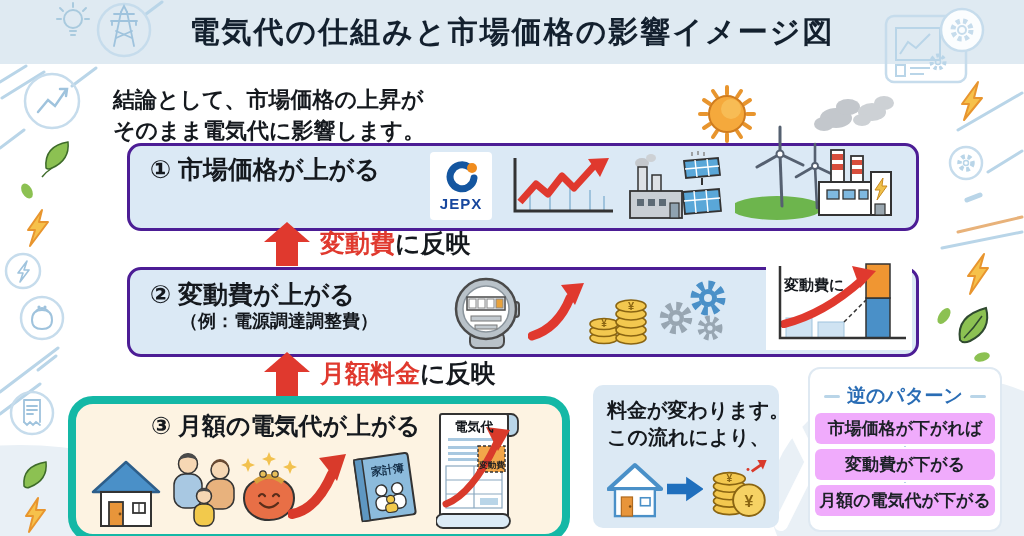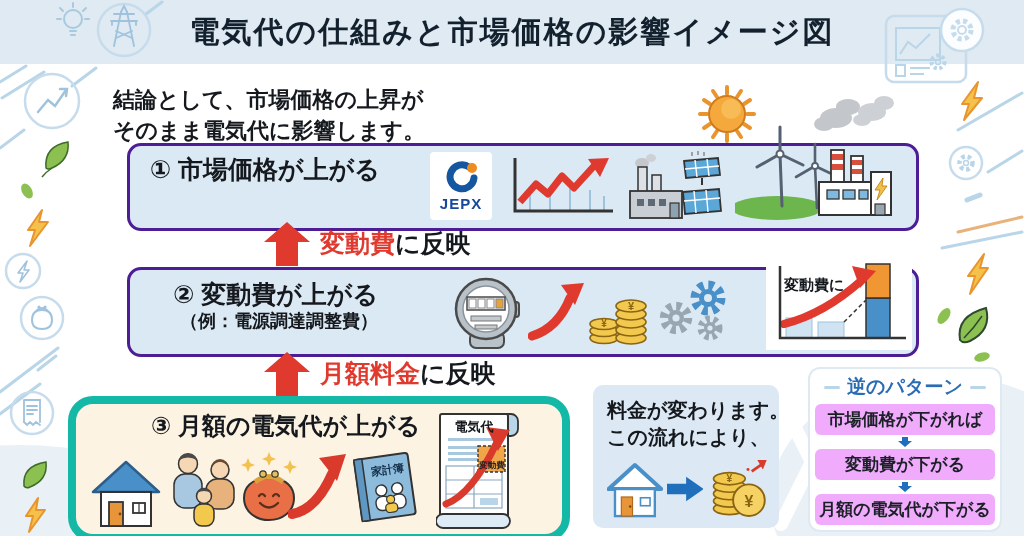--- a/index.html
+++ b/index.html
@@ -17,21 +17,21 @@
   .arrow-label{font-size:25px;font-weight:bold;color:#15191e;white-space:nowrap;}
   .red{color:#e0392e;}
   .jepx-logo{background:#ffffff;border-radius:4px;display:flex;flex-direction:column;align-items:center;justify-content:center;}
   .jepx-text{font-size:15px;font-weight:800;color:#17479e;letter-spacing:1px;line-height:1;margin-top:1px;}
   .orangebox{background:#fdf3e2;border:8px solid #14b8a6;border-radius:25px;}
   .chart-panel{background:#ffffff;}
   .chart-label{font-size:15px;font-weight:bold;color:#15191e;white-space:nowrap;}
   .flow-box{background:#dce9f4;border-radius:10px;padding:12px 12px 8px 14px;box-sizing:border-box;}
   .flow-text{font-size:20px;font-weight:bold;line-height:1.35;color:#15191e;white-space:nowrap;}
   .flow-icons{display:flex;align-items:center;gap:4px;margin-top:6px;}
-  .rev-panel{background:#ffffff;border:2px solid #dfe9f2;border-radius:12px;display:flex;flex-direction:column;align-items:center;padding:5px 6px;box-sizing:border-box;}
+  .rev-panel{background:#ffffff;border:2px solid #dfe9f2;border-radius:12px;display:flex;flex-direction:column;align-items:center;padding:14px 6px;box-sizing:border-box;}
   .rev-title-row{display:flex;align-items:center;gap:7px;margin-bottom:4px;}
   .rev-line{width:16px;height:3px;background:#b9d5e8;border-radius:2px;}
   .rev-title{font-size:19px;font-weight:bold;color:#2a6db5;white-space:nowrap;}
   .rev-step{width:180px;background:#f0abfc;border-radius:6px;text-align:center;font-size:17px;font-weight:bold;color:#1b2026;padding:4px 0;white-space:nowrap;}
   .rev-arrow{margin:2px 0;}
 </style>
 </head>
 <body>
 
 <div id="canvas">
@@ -282,21 +282,21 @@
 
   <div class="abs" style="left:264px;top:222px;">
     <div class="arrow-head"></div>
     <div class="arrow-shaft"></div>
   </div>
   <div class="abs arrow-label" style="left:320px;top:227px;">
     <span class="red">変動費</span><span>に反映</span>
   </div>
 
   <div class="abs bluebox" style="left:127px;top:267px;width:786px;height:84px;">
-    <div class="abs" style="left:20px;top:10px;text-align:right;">
+    <div class="abs" style="left:20px;top:10px;">
       <div class="box-heading">② 変動費が上がる</div>
       <div class="box-example">（例：電源調達調整費）</div>
     </div>
     <svg class="abs" style="left:320px;top:6px;" width="74" height="76" viewBox="0 0 74 76">
       <rect x="20" y="56" width="34" height="16" rx="6" fill="#b9c2c9" stroke="#4a4a4a" stroke-width="2"></rect>
       <rect x="60" y="26" width="9" height="15" rx="3" fill="#b9c2c9" stroke="#4a4a4a" stroke-width="2"></rect>
       <circle cx="36" cy="33" r="30" fill="#b9c2c9" stroke="#4a4a4a" stroke-width="2.5"></circle>
       <circle cx="36" cy="33" r="23" fill="#ffffff" stroke="#8a949c" stroke-width="1.5"></circle>
       <rect x="17" y="21" width="38" height="13" fill="#eef0f2" stroke="#4a4a4a" stroke-width="1.5"></rect>
       <rect x="19" y="23" width="7" height="9" fill="#fff" stroke="#888" stroke-width="1"></rect>

